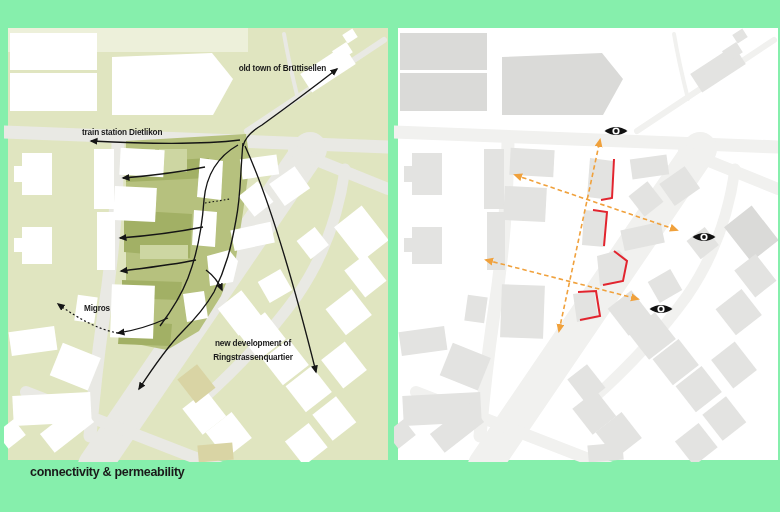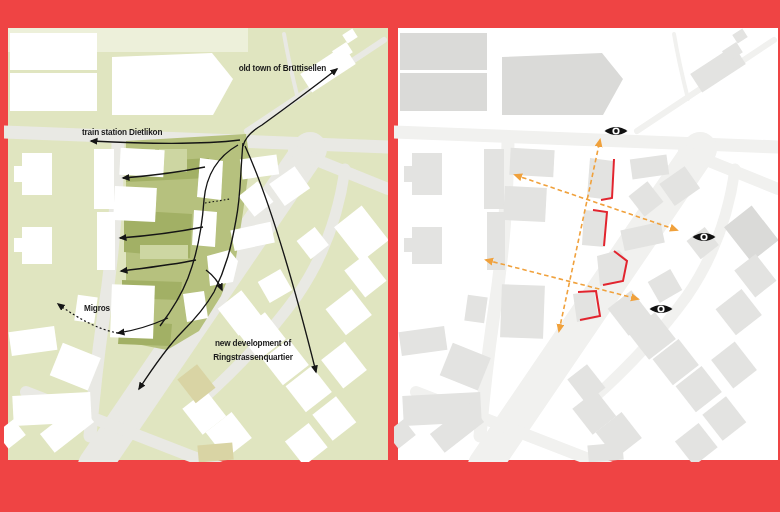--- a/index.html
+++ b/index.html
@@ -1,16 +1,16 @@
 <!DOCTYPE html>
 <html style="--left-parcel: #e0e5c0; --left-parcelLight: #edf0da; --left-road: #e9e9e4; --left-building: #ffffff; --left-buildingAlt: #ffffff; --left-khaki: #d9d4a4; --left-site: #b6c17e; --left-siteDark: #a2b065; --left-siteLight: #cdd6a2; --left-flowLine: #151515; --left-text: #1a1a1a; --right-background: #ffffff; --right-road: #f1f1ef; --right-building: #e3e3e1; --right-buildingAlt: #dadad8; --right-barrierRed: #e2242e; --right-sightOrange: #f0a13c; --right-eyeBlack: #111111; --right-text: #1a1a1a;"><head>
 <meta charset="utf-8">
 <style>
   html,body{margin:0;padding:0;background:#fff;}
-  .page{position:relative;width:780px;height:512px;background:#ef4444;overflow:hidden;
+  .page{position:relative;width:780px;height:512px;background:#86efac;overflow:hidden;
         font-family:"Liberation Sans",sans-serif;}
   .panel{position:absolute;top:0;width:390px;height:512px;}
   .panel-left{left:0;}
   .panel-right{left:390px;}
   .map{position:absolute;left:0;top:0;width:390px;height:512px;display:block;}
   .caption{position:absolute;top:465px;font-size:12.5px;font-weight:700;letter-spacing:-0.3px;
            color:var(--left-text,#1a1a1a);white-space:nowrap;}
   .panel-left .caption{left:30px;}
   .panel-right .caption{left:10px;color:var(--right-text,#1a1a1a);}
   
@@ -163,20 +163,21 @@
         <path class="dotted" d="M205,203 L230,199"></path>
       </g>
       <g>
         <text class="maplabel" x="326" y="71" text-anchor="end">old town of Brüttisellen</text>
         <text class="maplabel" x="82" y="135">train station Dietlikon</text>
         <text class="maplabel" x="84" y="311">Migros</text>
         <text class="maplabel" x="253" y="346" text-anchor="middle">new development of</text>
         <text class="maplabel" x="253" y="360" text-anchor="middle">Ringstrassenquartier</text>
       </g>
     </svg>
+    <div class="caption">connectivity &amp; permeability</div>
   </div>
 
   <div class="panel panel-right">
     <svg class="map" viewBox="0 0 390 512">
       <use href="#basemap" class="bm-right"></use>
       <g class="barriers">
         <path d="M224,159 L222,198 L211,200"></path>
         <path d="M203,210 L217,212 L214,246"></path>
         <path d="M224,251 L237,261 L233,281 L213,285"></path>
         <path d="M188,292 L206,291 L210,316 L190,320"></path>

